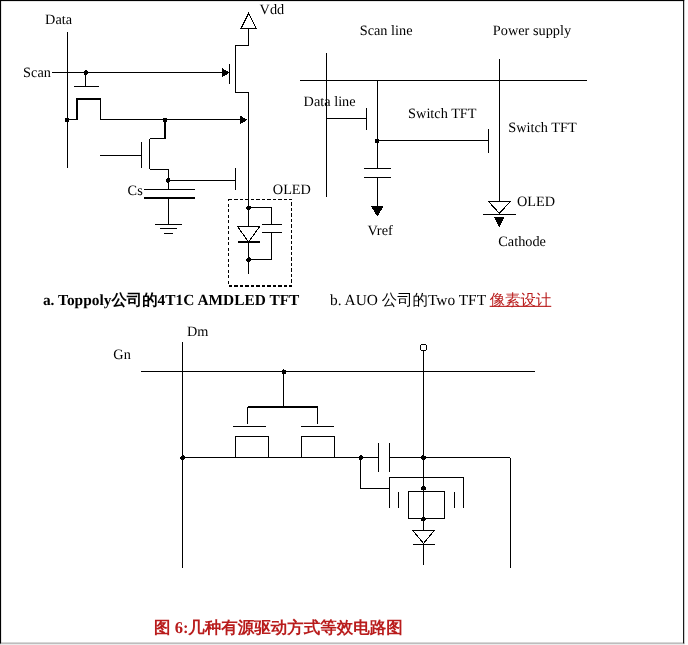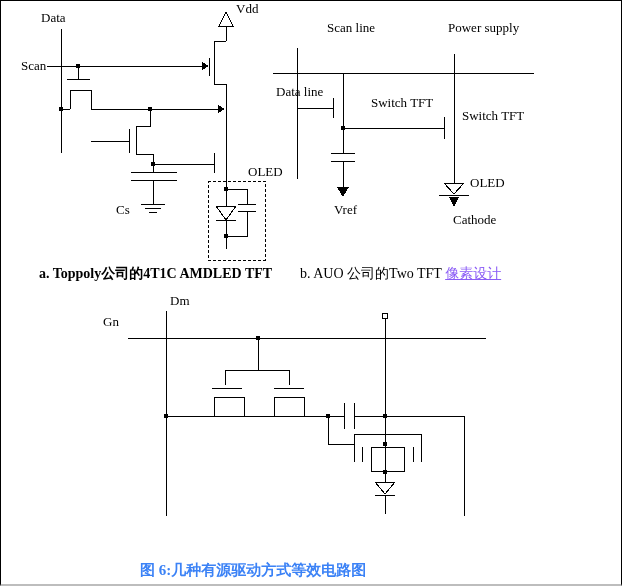--- a/index.html
+++ b/index.html
@@ -24,36 +24,36 @@
     line-height:1.1;
   }
   .cap{
     position:absolute;
     font-size:14px;
     color:#000;
     white-space:nowrap;
     line-height:1.2;
   }
   .red-underline{
-    color:#8b5cf6;
+    color:#b91c1c;
     text-decoration:underline;
   }
   .fig-caption{
     position:absolute;
     left:139px;top:560px;
     font-size:15px;
     font-weight:bold;
-    color:#3b82f6;
+    color:#b91c1c;
     white-space:nowrap;
   }
   
   .p-data{left:40px;top:10px;}
   .p-scan{left:20px;top:58px;}
   .p-vdd{left:235px;top:1px;}
-  .p-cs{left:115px;top:165px;margin-top:37px;}
+  .p-cs{left:115px;top:165px;}
   .p-oled-a{left:247px;top:164px;}
   .p-scanline{left:326px;top:20px;}
   .p-power{left:447px;top:20px;}
   .p-dataline{left:259px;top:84px;margin-left:16px;}
   .p-switch{left:354px;top:95px;margin-left:16px;}
   .p-driving{left:461px;top:108px;}
   .p-oled-b{left:469px;top:175px;}
   .p-vref{left:333px;top:202px;}
   .p-cathode{left:452px;top:212px;}
   .p-dm{left:169px;top:293px;}

